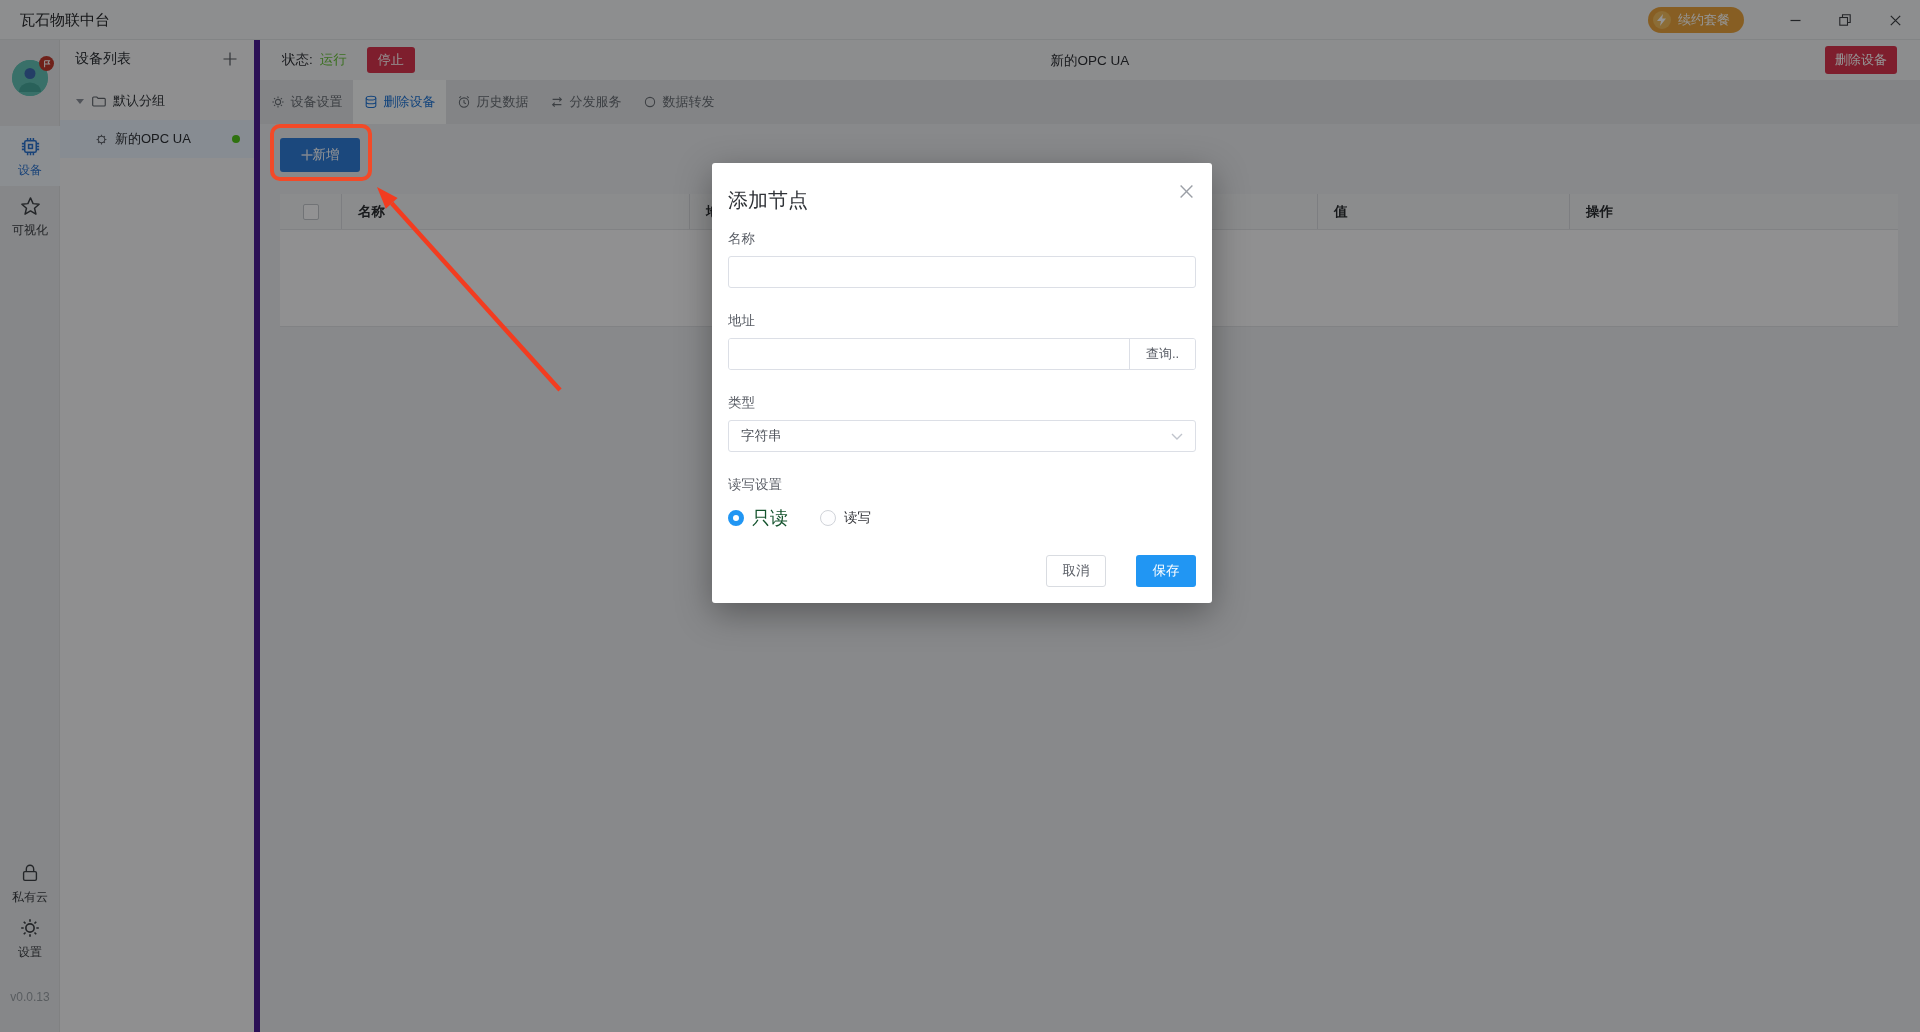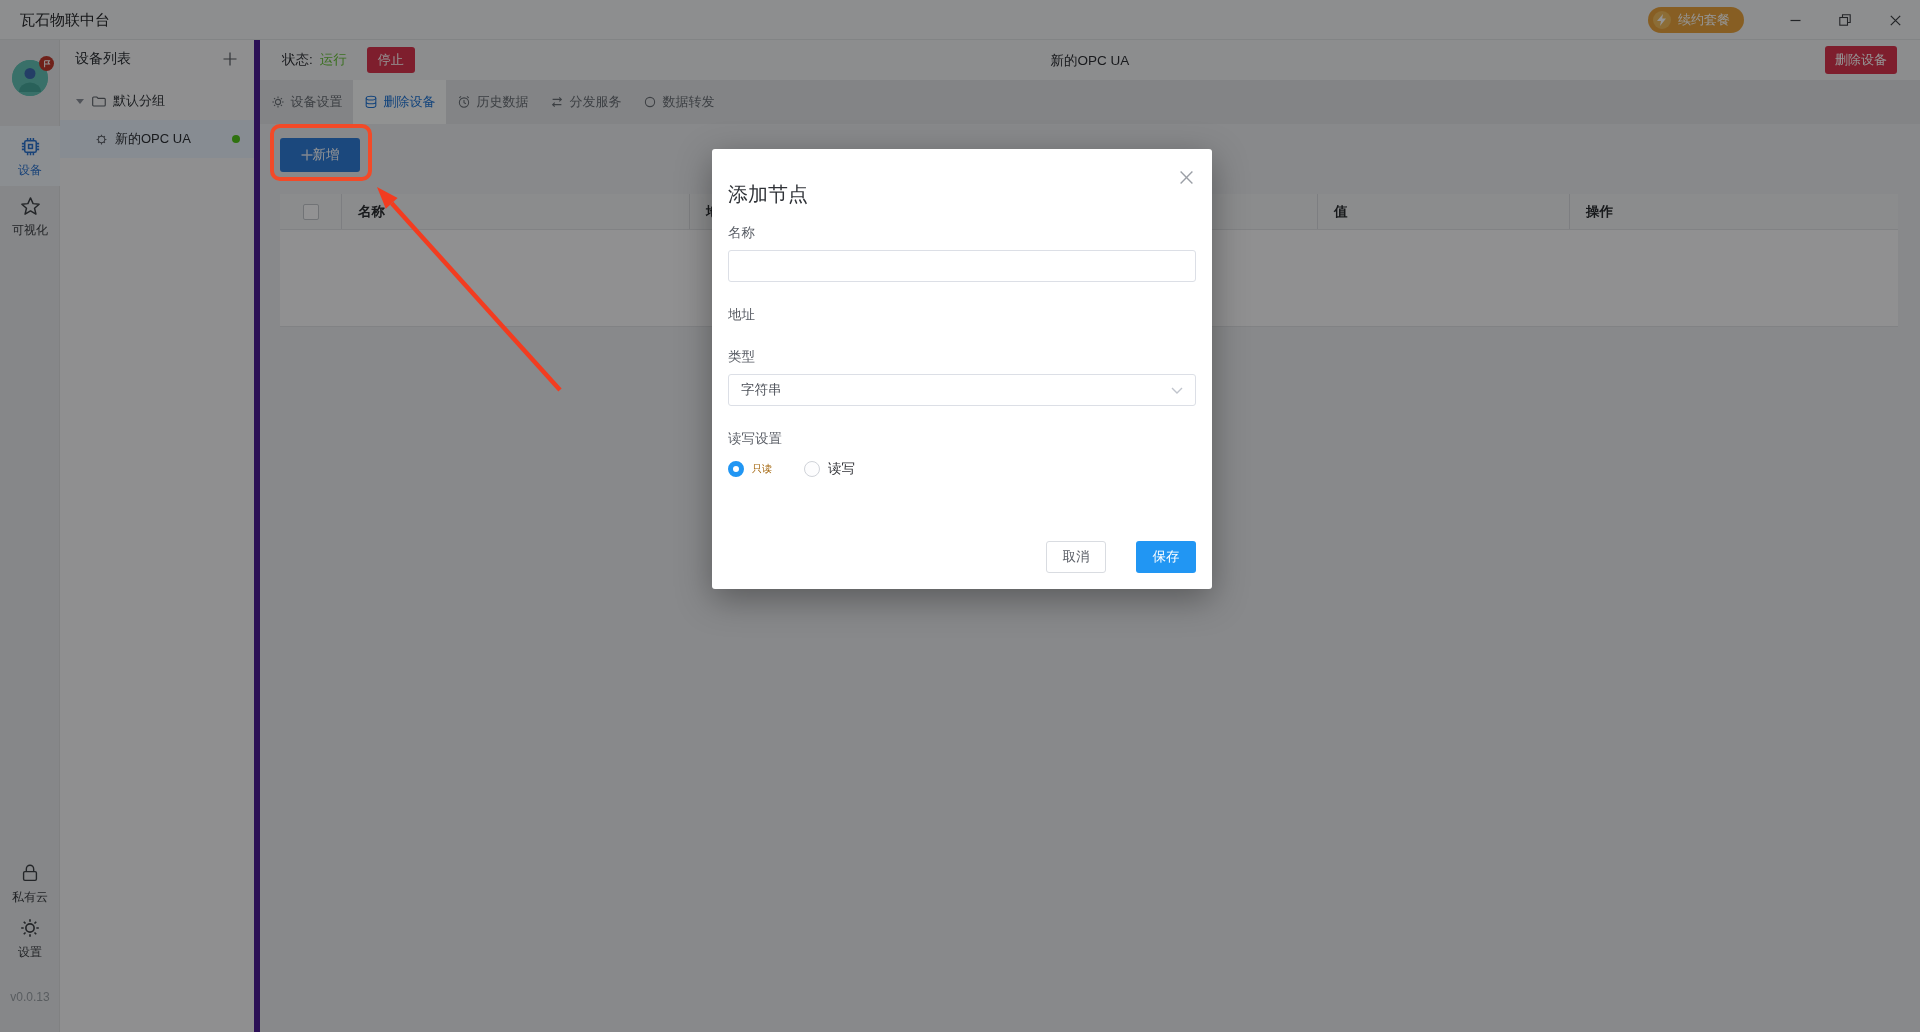--- a/index.html
+++ b/index.html
@@ -92,23 +92,23 @@
   .th-action { width:328px; }
   .checkbox { width:16px; height:16px; border:1px solid #c3c7cc; border-radius:2px;
     background:#fbfcfd; cursor:pointer; }
   .tbody-empty { height:97px; background:#f8f9fa; border-bottom:1px solid #dfe1e4; }
 
   
   .overlay { position:absolute; left:0; top:0; width:1920px; height:1032px;
     background:rgba(0,0,0,0.42); z-index:50; }
 
   
-  .modal { position:absolute; left:712px; top:149px; width:500px; height:440px;
+  .modal { position:absolute; left:712px; top:163px; width:500px; height:440px;
     background:#ffffff; border-radius:3px; box-shadow:0 10px 35px rgba(0,0,0,0.35);
-    z-index:60; padding:12px 16px; }
+    z-index:60; padding:4px 16px; }
   .modal-title { padding-top:20px; font-size:20px; color:#2f3237; }
   .modal-close { position:absolute; right:16px; top:18px; width:20px; height:20px;
     display:flex; align-items:center; justify-content:center; color:#9b9fa6; cursor:pointer; }
   .field-label { margin-top:16px; font-size:13.5px; color:#5a5e66; }
   .field-label.gap { margin-top:24px; }
   .text-input { margin-top:8px; width:100%; height:32px; border:1px solid #dcdfe6;
     border-radius:3px; background:#fff; font-size:13.5px; color:#303133; padding:0 12px;
     font-family:inherit; outline:none; }
   .input-group { margin-top:8px; display:flex; height:32px; border:1px solid #dcdfe6;
     border-radius:3px; overflow:hidden; background:#fff; }
@@ -118,21 +118,21 @@
     color:#5a5e66; font-size:13px; cursor:pointer; font-family:inherit; }
   .select-box { margin-top:8px; height:32px; border:1px solid #dcdfe6; border-radius:3px;
     background:#fff; display:flex; align-items:center; justify-content:space-between;
     padding:0 12px; cursor:pointer; }
   .select-value { font-size:13.5px; color:#4c5058; }
   .radio-row { margin-top:12px; display:flex; align-items:center; gap:32px; }
   .radio-opt { display:flex; align-items:center; gap:8px; cursor:pointer; }
   .radio-circle { width:16px; height:16px; border-radius:50%; }
   .radio-on { border:5px solid #2196f3; background:#fff; }
   .radio-off { border:1px solid #d0d3d9; background:#fdfdfe; }
-  .radio-label-on { color:#a16207; font-size:10px; }
+  .radio-label-on { color:#14532d; font-size:18px; }
   .radio-label-off { color:#303136; font-size:13.5px; }
   .modal-footer { position:absolute; right:16px; bottom:16px; display:flex; gap:30px; }
   .cancel-btn { width:60px; height:32px; background:#fff; border:1px solid #d9dce1;
     border-radius:3px; color:#5a5e66; font-size:13.5px; cursor:pointer; font-family:inherit; }
   .save-btn { width:60px; height:32px; background:#2196f3; border:none; border-radius:3px;
     color:#fff; font-size:13.5px; cursor:pointer; font-family:inherit;text-align:center; }
 
   
   .annotation-rect { position:absolute; left:270px; top:124px; width:102px; height:57px;
     border:4px solid #f24a28; border-radius:10px; z-index:70; pointer-events:none; }
@@ -330,20 +330,24 @@
   <div class="modal-close">
     <svg width="15" height="15" viewBox="0 0 14 14">
         <path d="M1.5 1.5 L12.5 12.5 M12.5 1.5 L1.5 12.5" stroke="currentColor" stroke-width="1.3"></path>
       </svg>
   </div>
 
   <div class="field-label">名称</div>
   <input class="text-input" type="text" value="" style="">
 
   <div class="field-label gap">地址</div>
+  <div class="input-group">
+    <input type="text" value="" style="">
+    <button class="query-btn">查询..</button>
+  </div>
 
   <div class="field-label gap">类型</div>
   <div class="select-box">
     <span class="select-value">字符串</span>
     <svg width="12" height="7" viewBox="0 0 12 7">
         <path d="M1 1 L6 6 L11 1" stroke="#c0c4cc" stroke-width="1.4" fill="none"></path>
       </svg>
   </div>
 
   <div class="field-label gap">读写设置</div>

